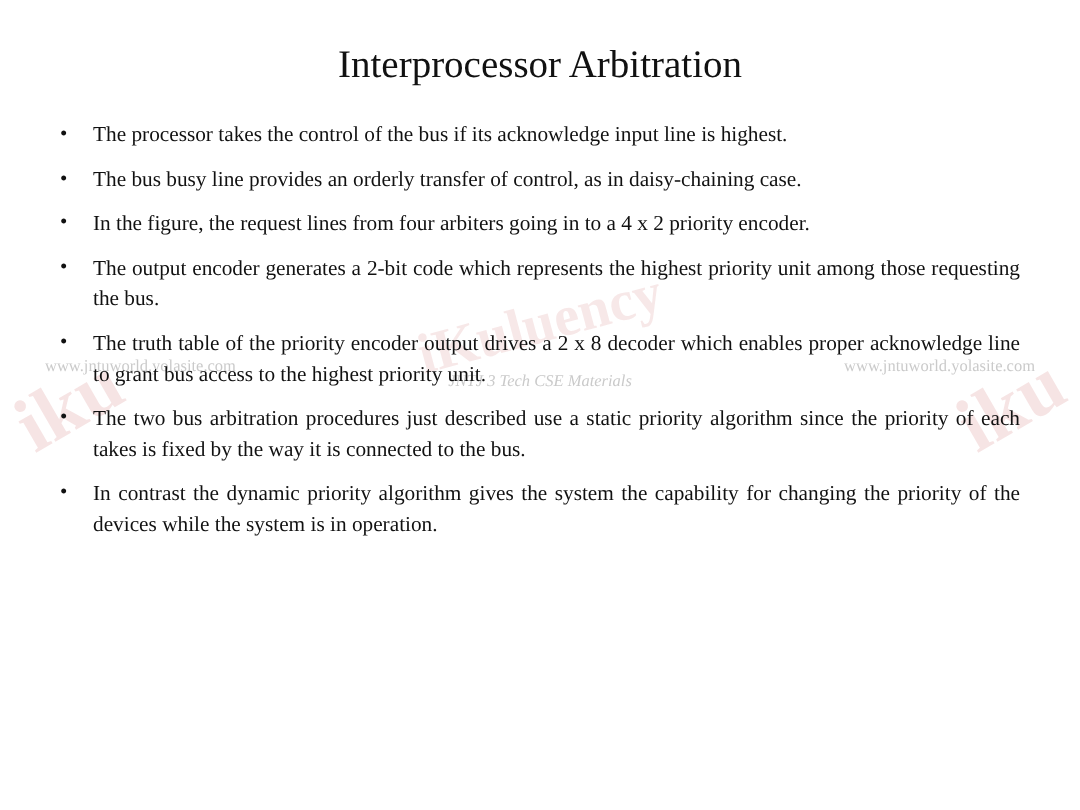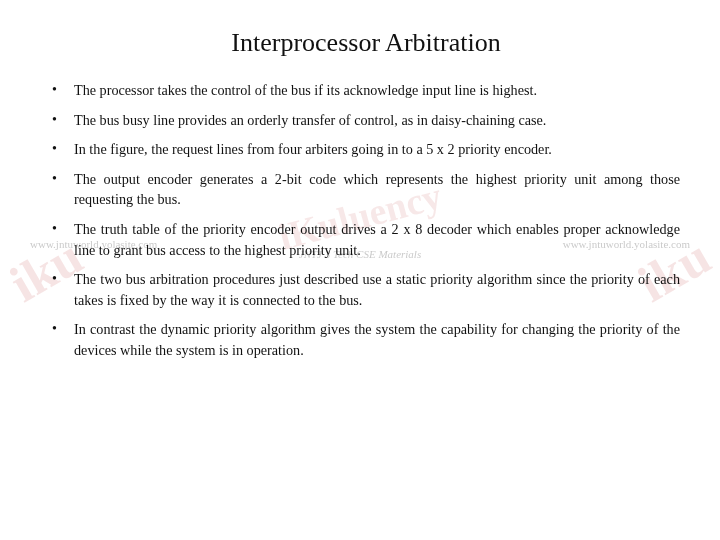--- a/index.html
+++ b/index.html
@@ -86,21 +86,20 @@
       pointer-events: none;
       z-index: 0;
       font-style: italic;
     }
 
     .page {
       position: relative;
       z-index: 1;
       padding: 28px 40px 20px 40px;
       height: 100%;
-      margin-left: 12px;
     }
 
     .title {
       text-align: center;
       font-size: 26px;
       font-weight: normal;
       margin-bottom: 22px;
       font-family: 'Times New Roman', Times, serif;
       color: #111;
     }
@@ -148,21 +147,21 @@
     <li>
       <span class="bullet">•</span>
       <span class="text">The processor takes the control of the bus if its acknowledge input line is highest.</span>
     </li>
     <li>
       <span class="bullet">•</span>
       <span class="text">The bus busy line provides an orderly transfer of control, as in daisy-chaining case.</span>
     </li>
     <li>
       <span class="bullet">•</span>
-      <span class="text">In the figure, the request lines from four arbiters going in to a 5 x 2 priority encoder.</span>
+      <span class="text">In the figure, the request lines from four arbiters going in to a 4 x 2 priority encoder.</span>
     </li>
     <li>
       <span class="bullet">•</span>
       <span class="text">The output encoder generates a 2-bit code which represents the highest priority unit among those requesting the bus.</span>
     </li>
     <li>
       <span class="bullet">•</span>
       <span class="text">The truth table of the priority encoder output drives a 2 x 8 decoder which enables proper acknowledge line to grant bus access to the highest priority unit.</span>
     </li>
     <li>

